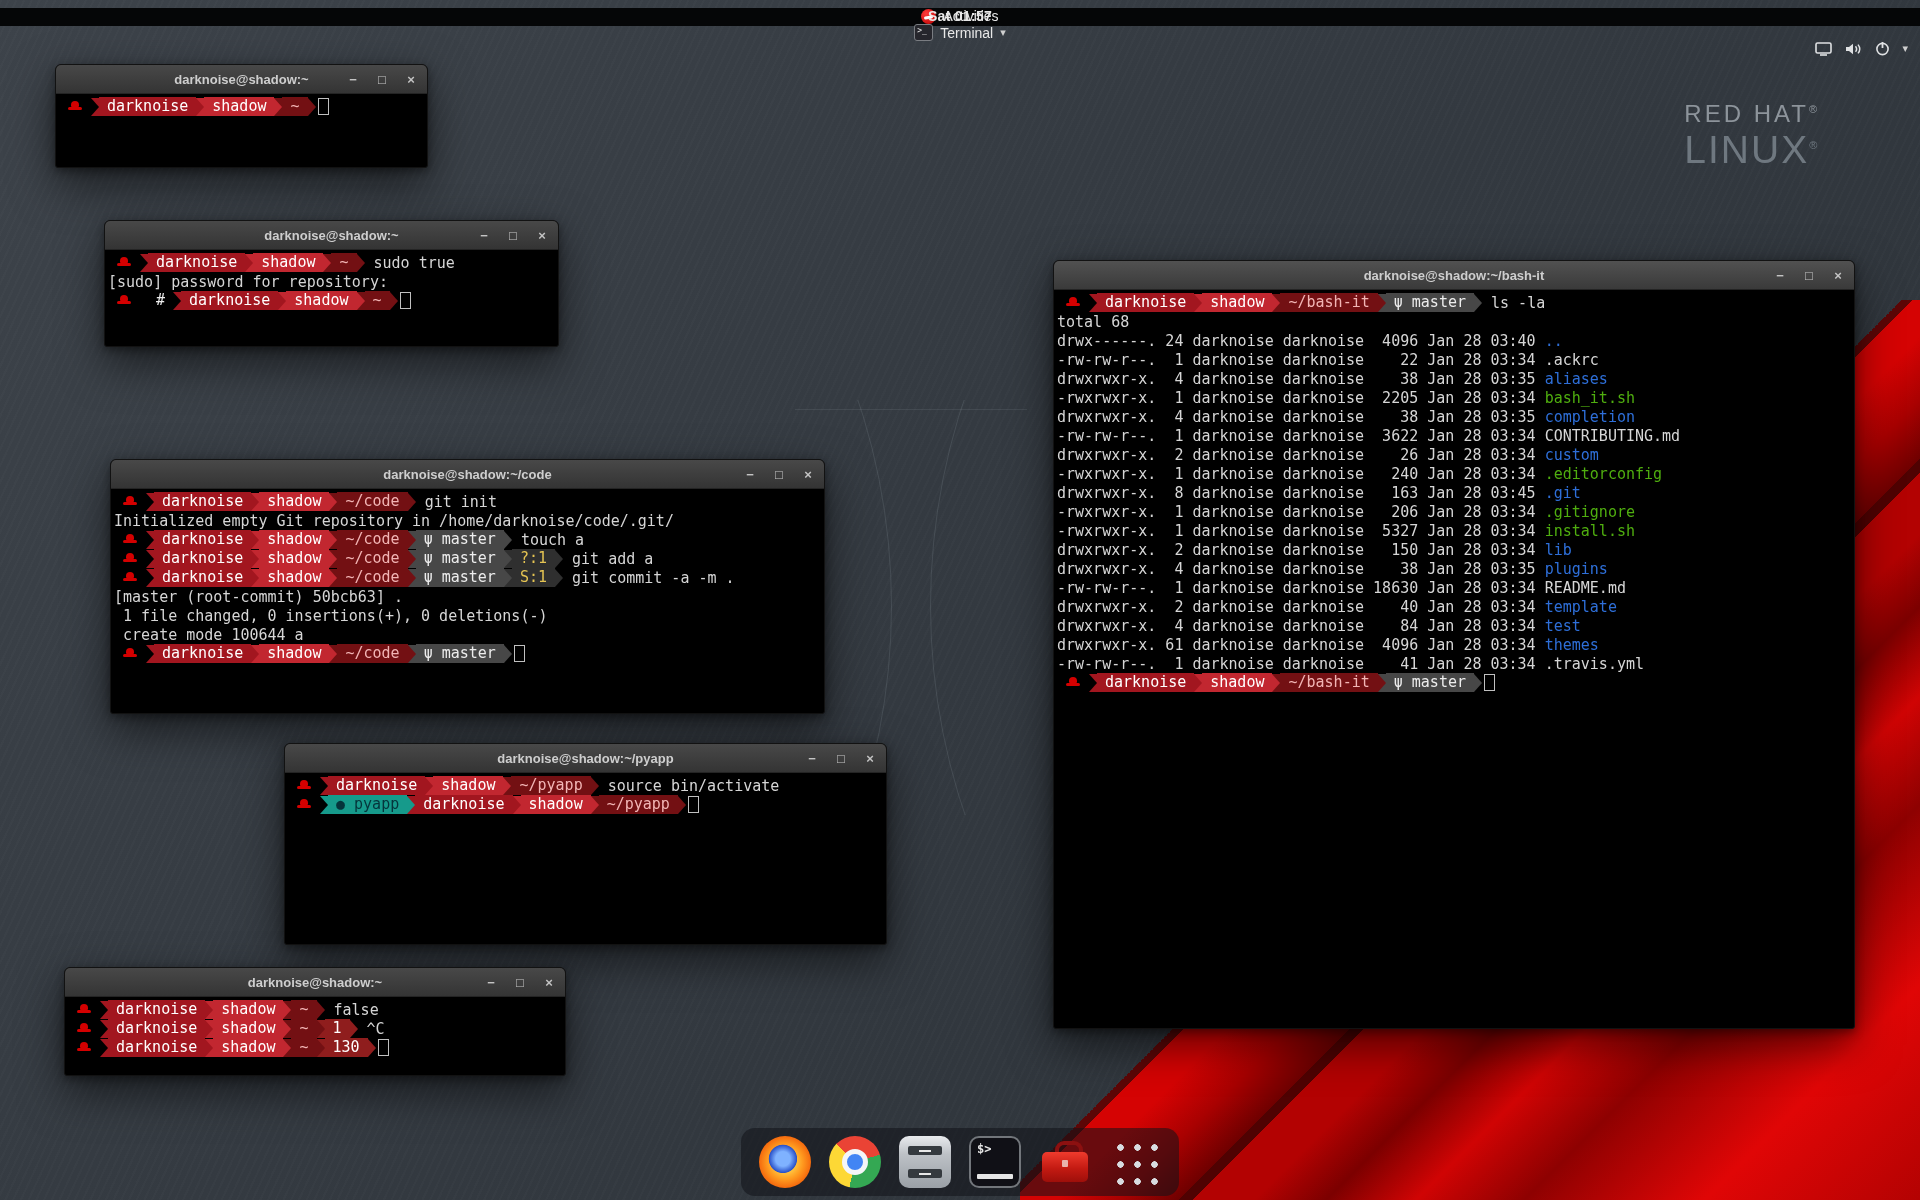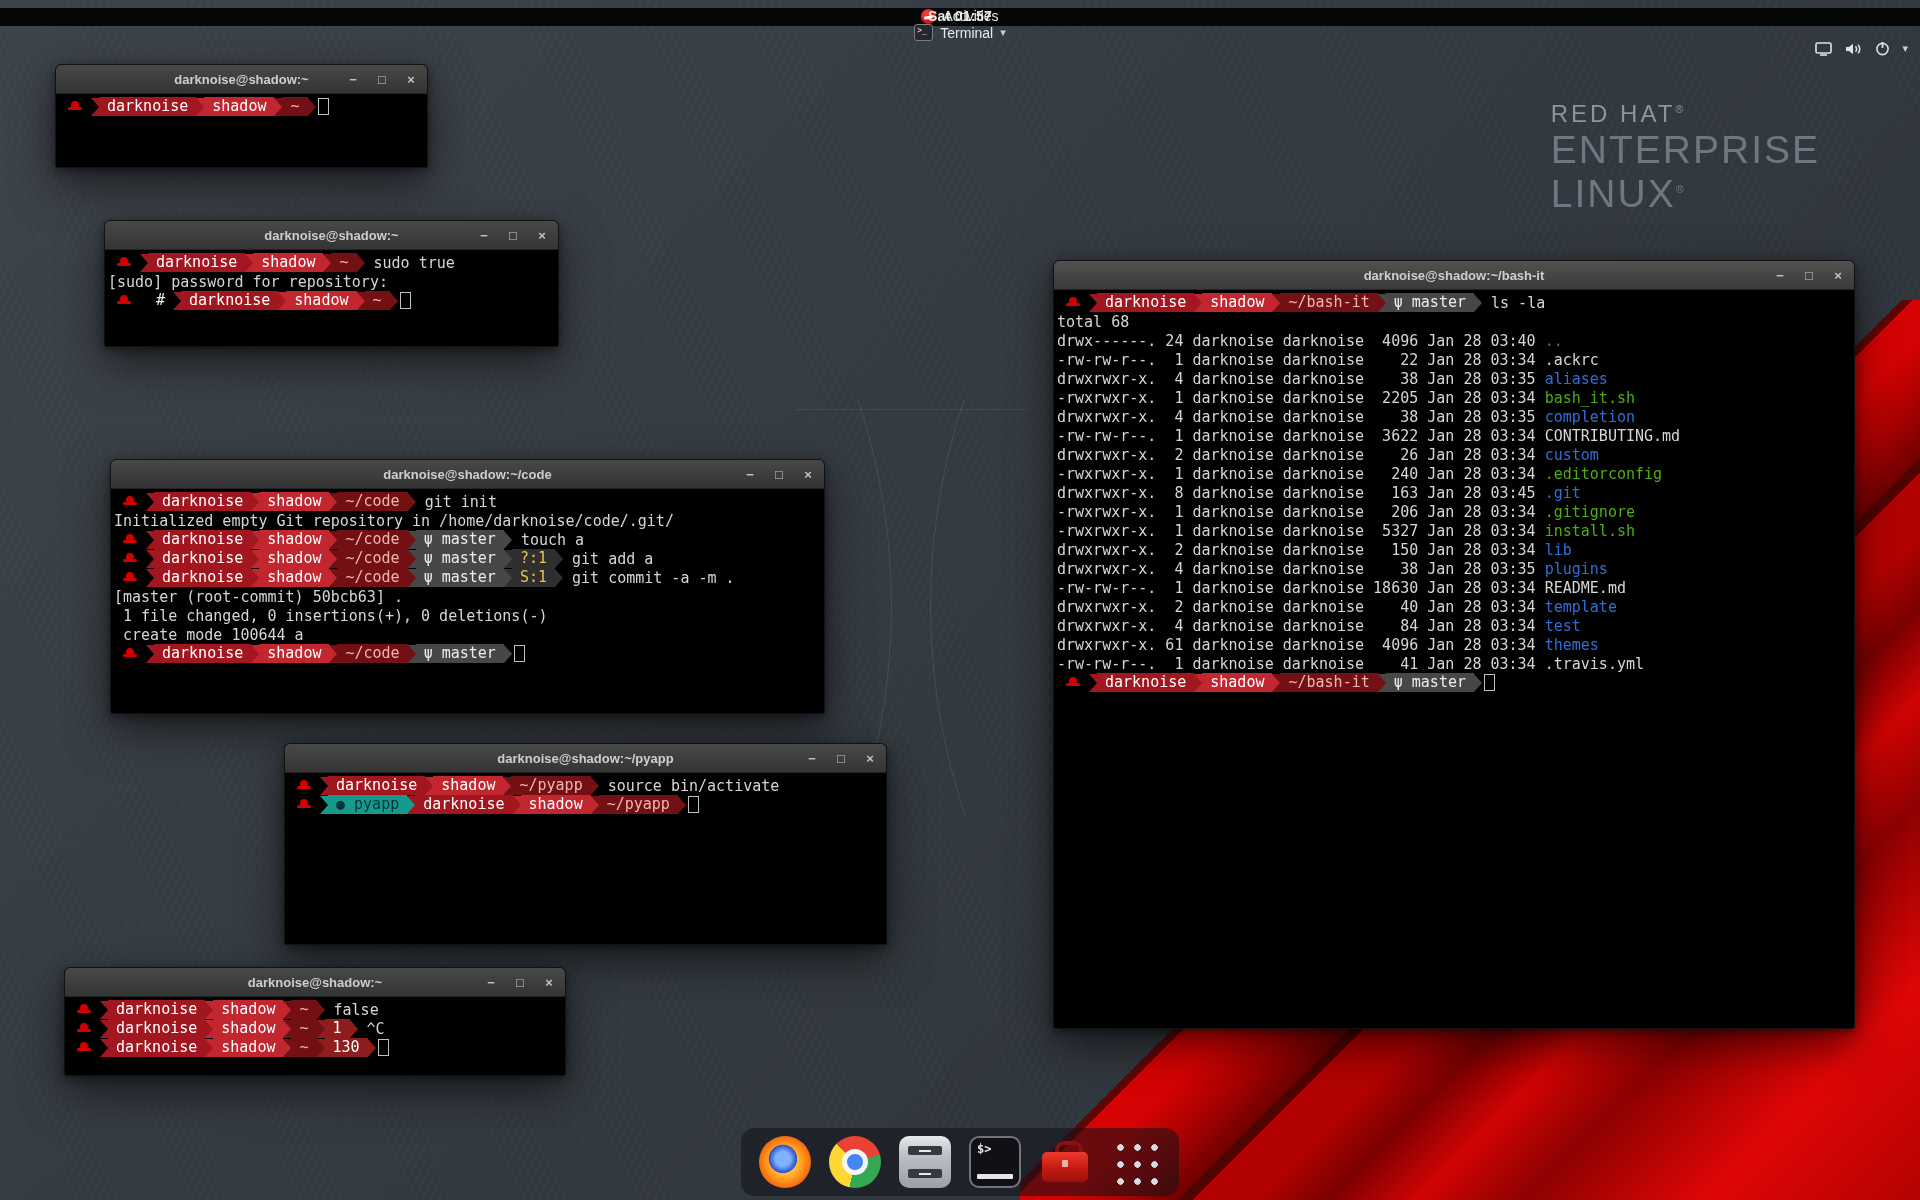--- a/index.html
+++ b/index.html
@@ -115,21 +115,20 @@
 
   <div class="corner"></div>
   <div class="swoosh">
     <div class="c1"></div>
     <div class="c2"></div>
   </div>
   <div class="hline"></div>
 
   <div class="branding">
     <div class="brand-1"><span>RED HAT</span><sup>®</sup></div>
-    <div class="brand-2">ENTERPRISE</div>
     <div class="brand-3"><span>LINUX</span><sup>®</sup></div>
   </div>
 
   <div class="topbar">
     <div class="tb-item">
       <span class="redhat-badge"></span>
       <span>Activities</span>
     </div>
     <div class="tb-item">
       <span class="mini-term">

